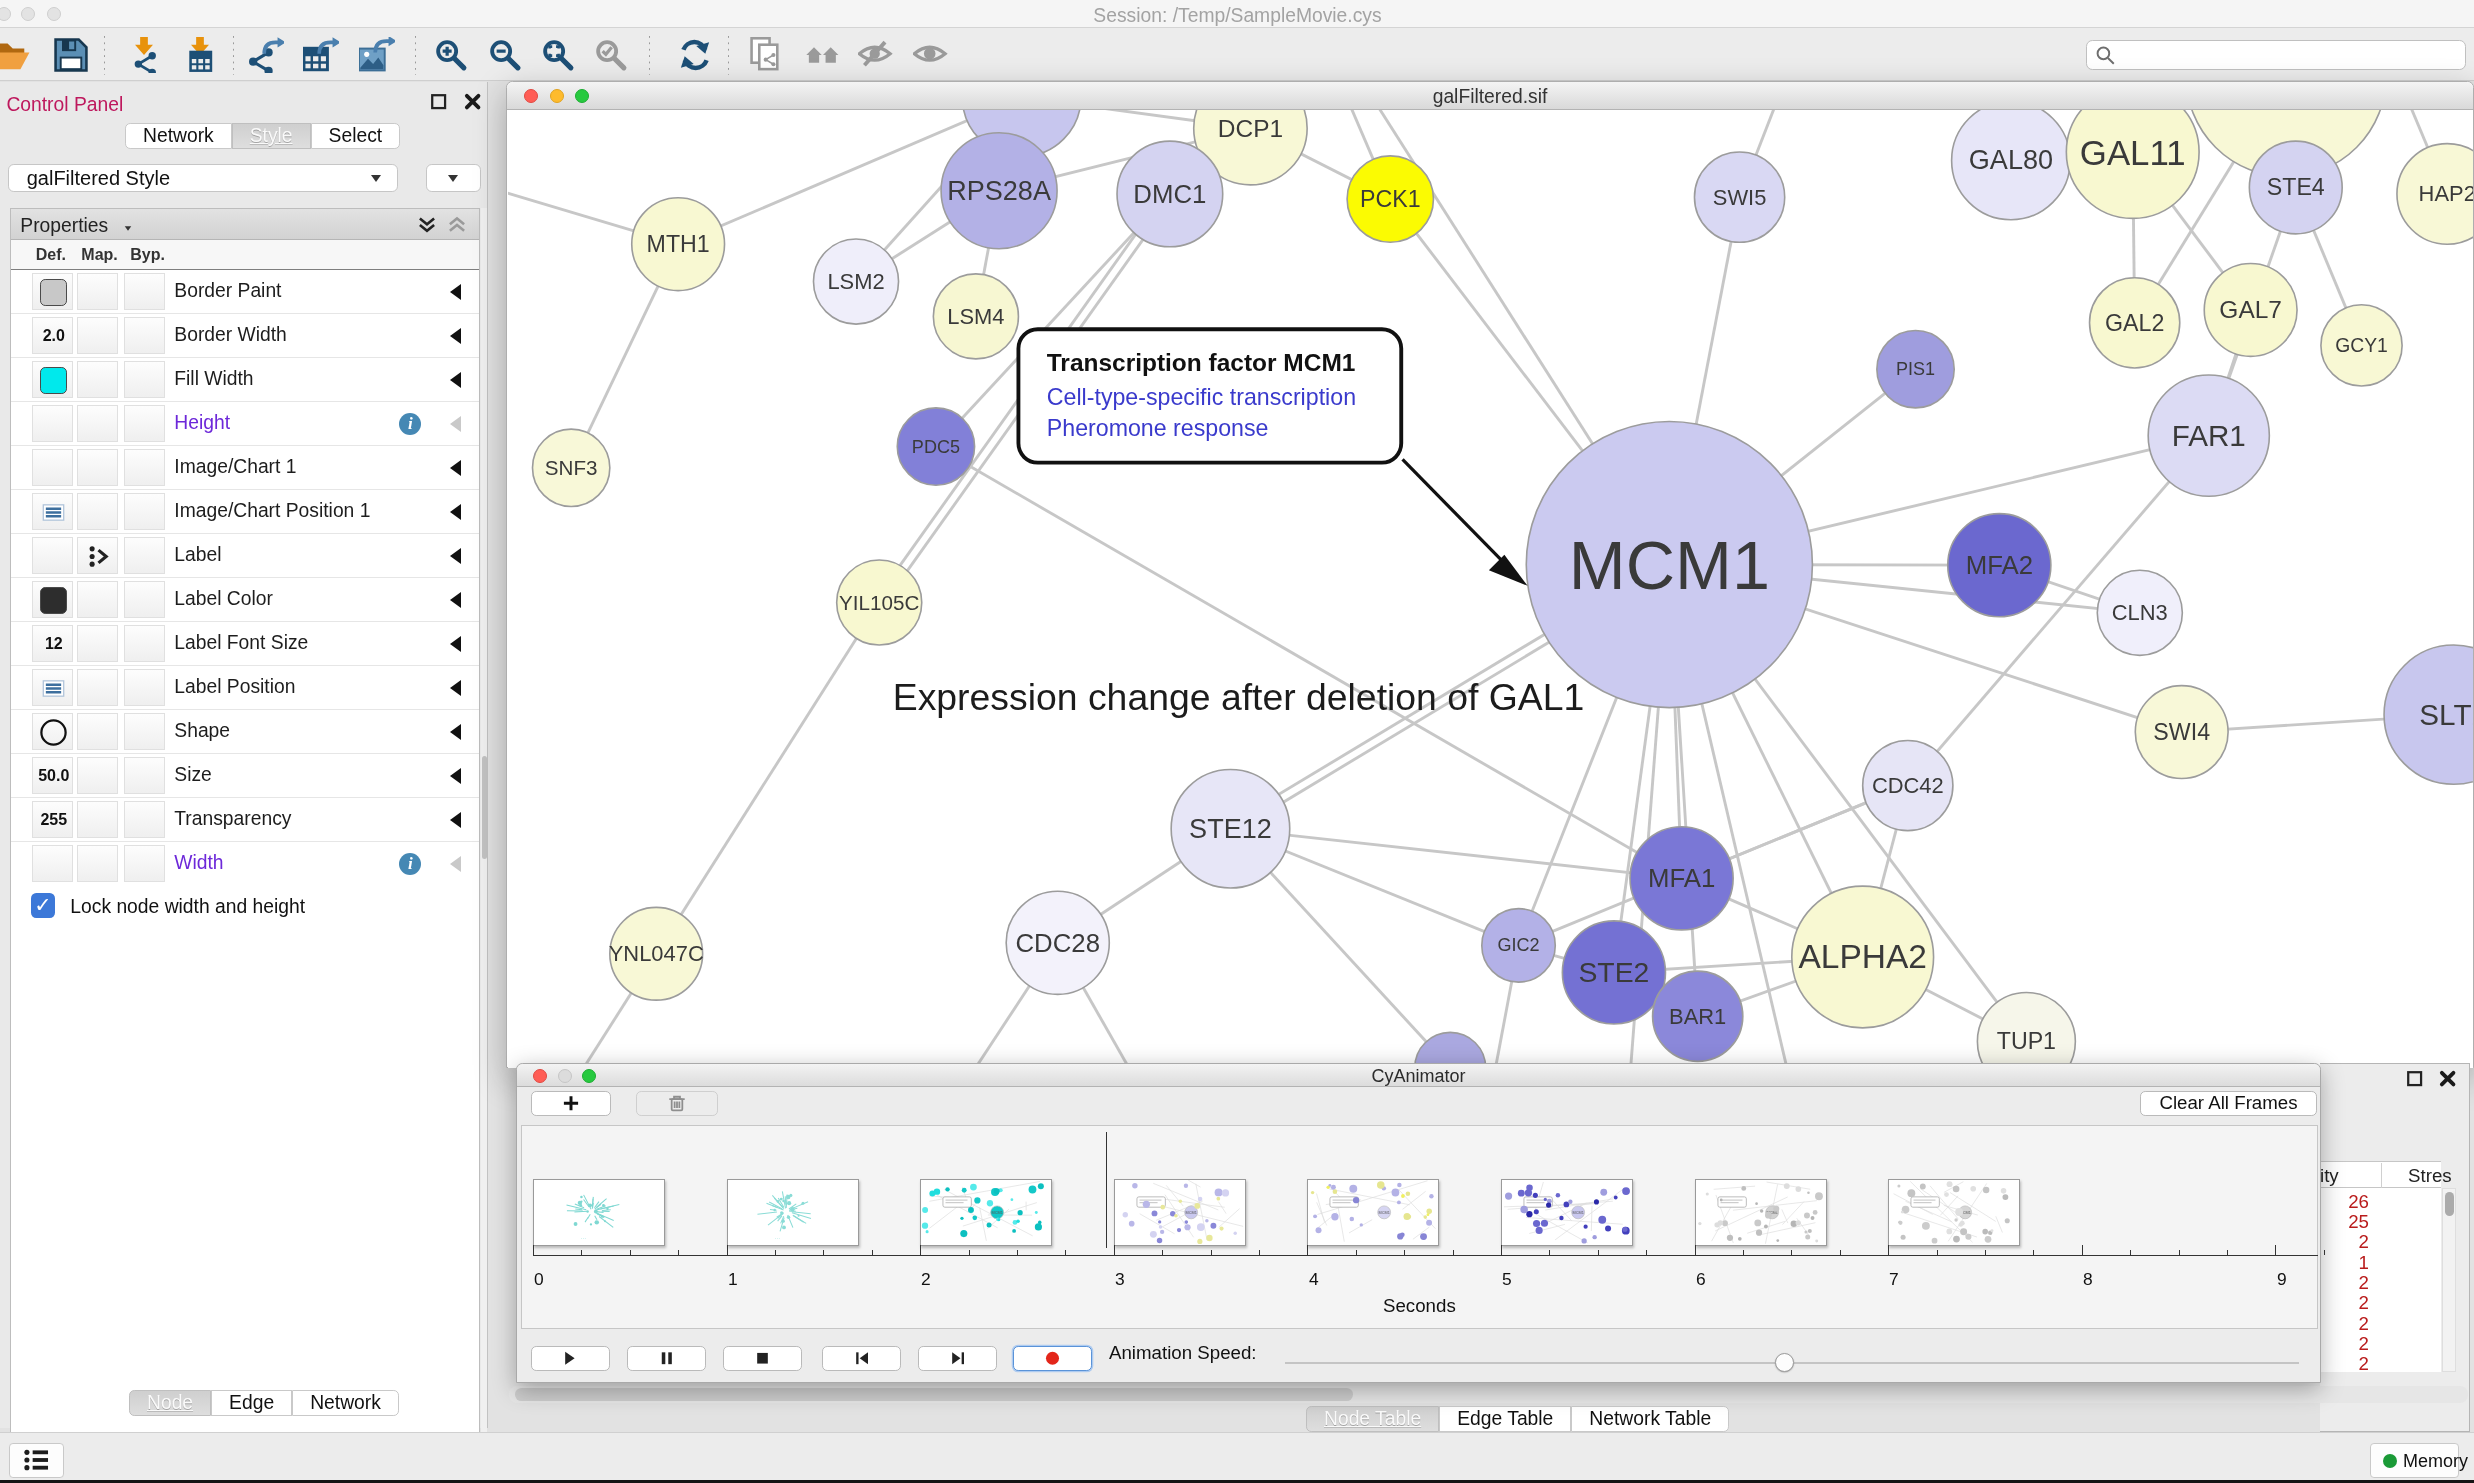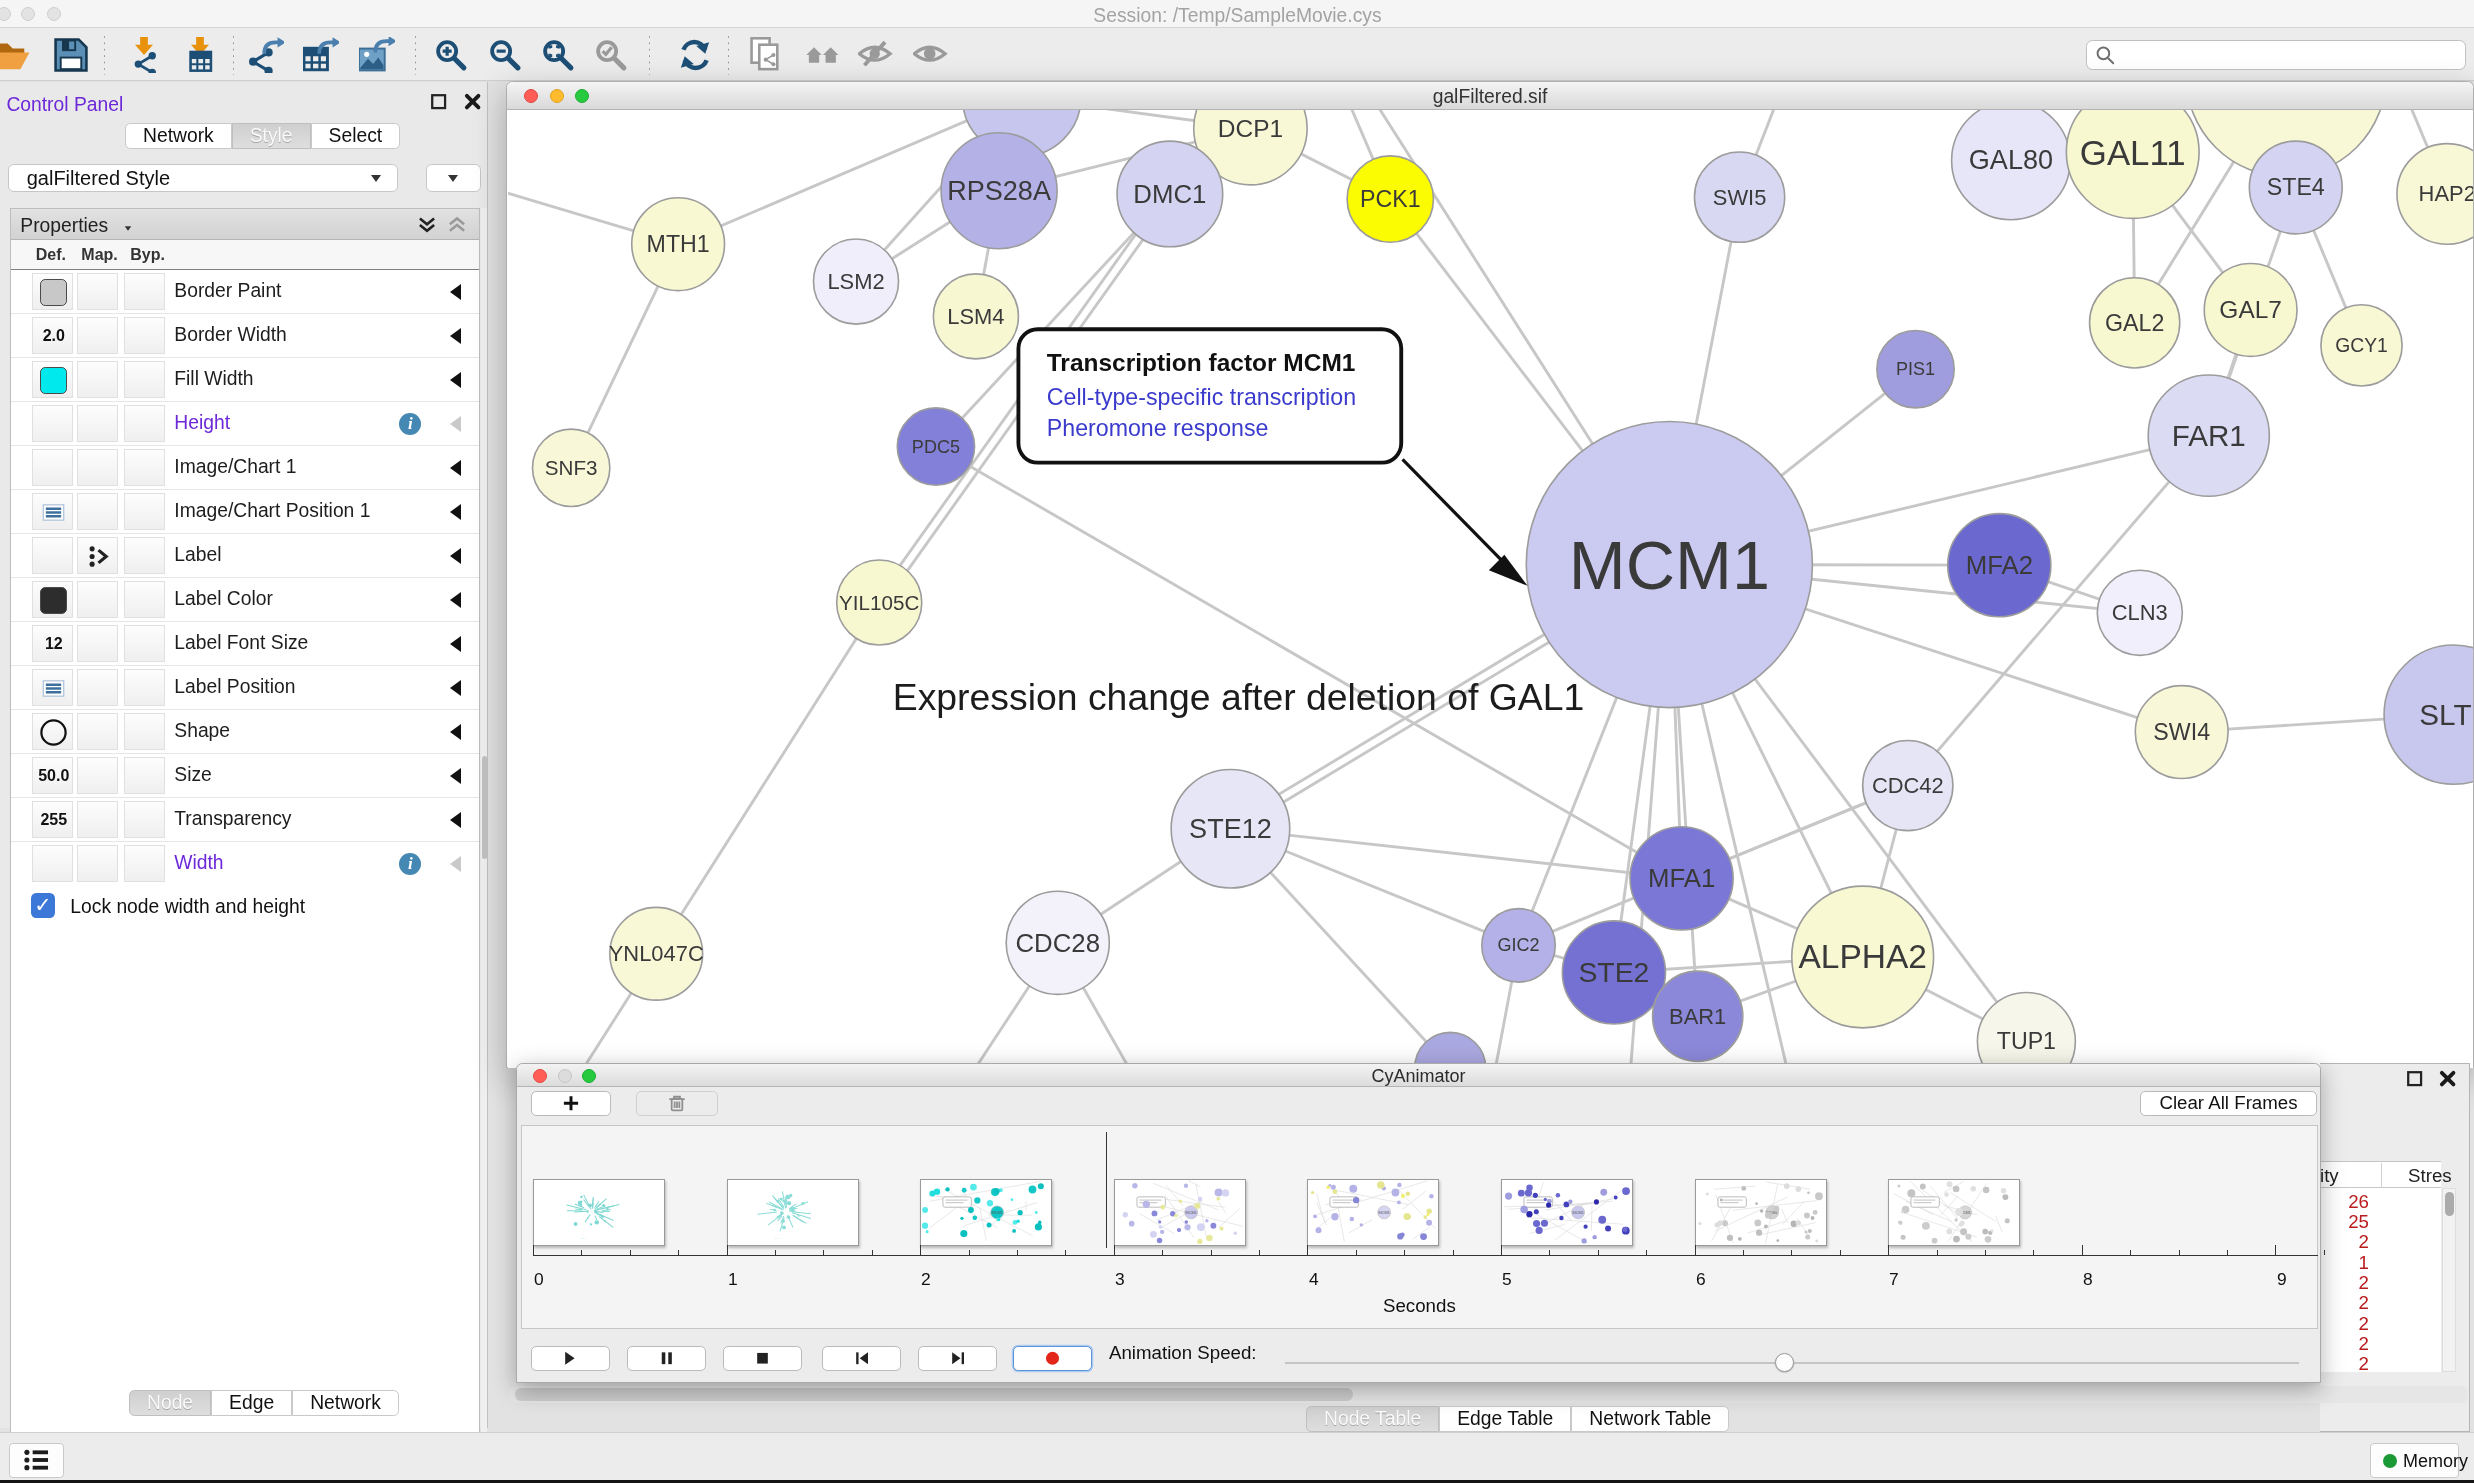--- a/index.html
+++ b/index.html
@@ -18,29 +18,29 @@
   .tbicon { position:absolute; top:9px; width:36px; height:36px; }
   .tbsep { position:absolute; top:7.7px; width:1.3px; height:39px;
            background-image:linear-gradient(#9a9a9a 30%, rgba(0,0,0,0) 0%);
            background-size:1.3px 6.4px; background-repeat:repeat-y; }
   #search-box { position:absolute; right:9px; top:11.6px; width:380px; height:30px; background:#fff;
                 border:1.3px solid #c0c0c0; border-radius:6.4px; }
   #search-box svg { position:absolute; left:7.7px; top:4.5px; }
 
   
   #control-panel { left:0; top:82px; width:488px; height:1346px; background:#e9e9e9; border-right:0.6px solid #c2c2c2; }
-  #cp-title { position:absolute; left:6.4px; top:11.6px; font-size:19.3px; color:#6d28d9; }
+  #cp-title { position:absolute; left:6.4px; top:11.6px; font-size:19.3px; color:#be185d; }
   .win-btns { position:absolute; display:flex; gap:14px; }
   #cp-tabs { position:absolute; left:125px; top:41px; display:flex; }
   .seg-tab { height:26px; line-height:24.5px; padding:0 17px; font-size:19.3px; background:#fff;
              border:0.6px solid #c9c9c9; color:#111; }
   .seg-tab.first { border-radius:5.2px 0 0 5.2px; }
   .seg-tab.last { border-radius:0 5.2px 5.2px 0; }
   .seg-tab.selected { background:linear-gradient(#cfcfcf,#dedede); color:#fafafa;
-                      text-shadow:0 0.6px 0.6px rgba(0,0,0,.25); border-color:#bfbfbf; }
+                      text-shadow:0 0.6px 0.6px rgba(0,0,0,.25); border-color:#bfbfbf;text-decoration:underline; }
   #style-select { position:absolute; left:7.7px; top:82px; width:390px; height:28px; background:#fff;
                   border:0.6px solid #c6c6c6; border-radius:5.8px; font-size:20px; color:#111;
                   line-height:27px; padding-left:18px; }
   #style-menu-btn { position:absolute; left:426px; top:82px; width:55px; height:28px; background:#fff;
                     border:0.6px solid #c6c6c6; border-radius:5.8px; }
   .caret-down { display:inline-block; width:0; height:0; border-left:5.8px solid transparent;
                 border-right:5.8px solid transparent; border-top:7.7px solid #333; }
   #properties-panel { position:absolute; left:10.3px; top:126px; width:470px; height:1253px;
                       background:#fff; border:0.6px solid #bdbdbd; }
   #prop-header { position:absolute; left:0; top:0; width:100%; height:31px;

